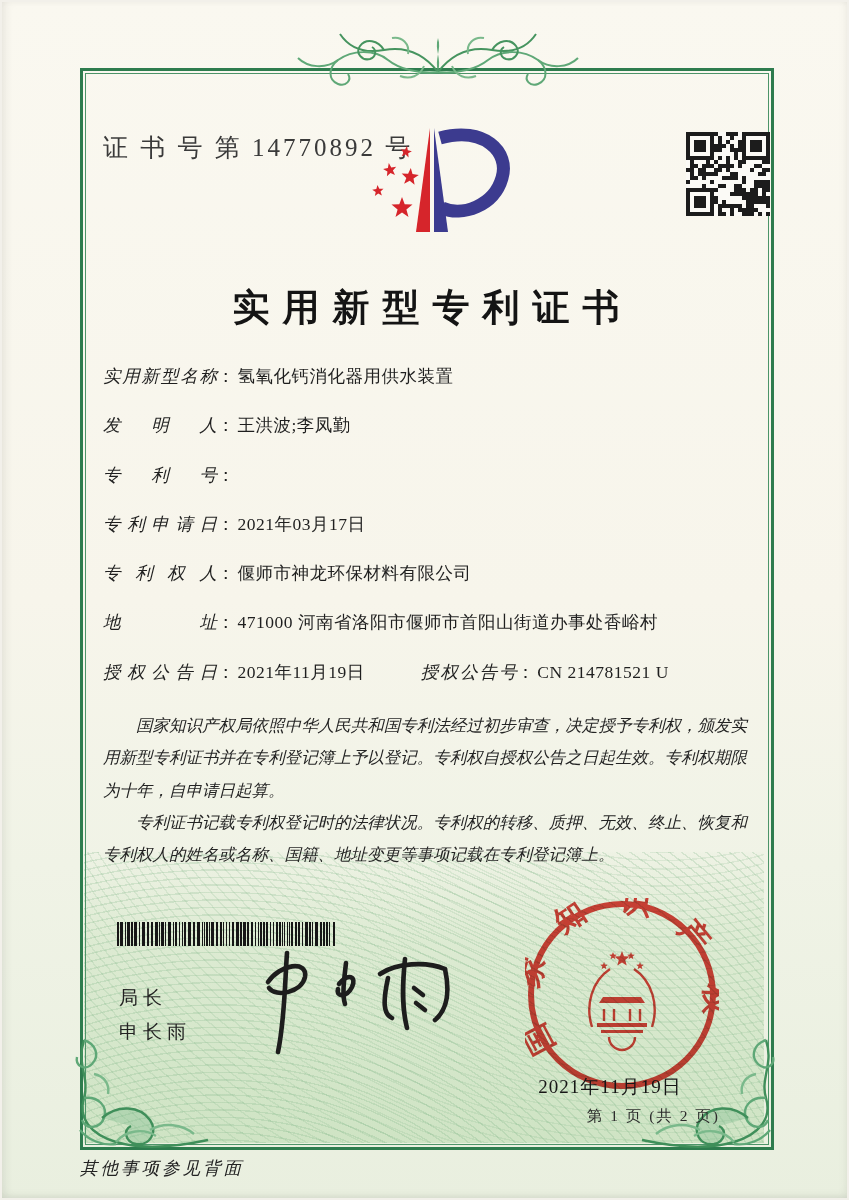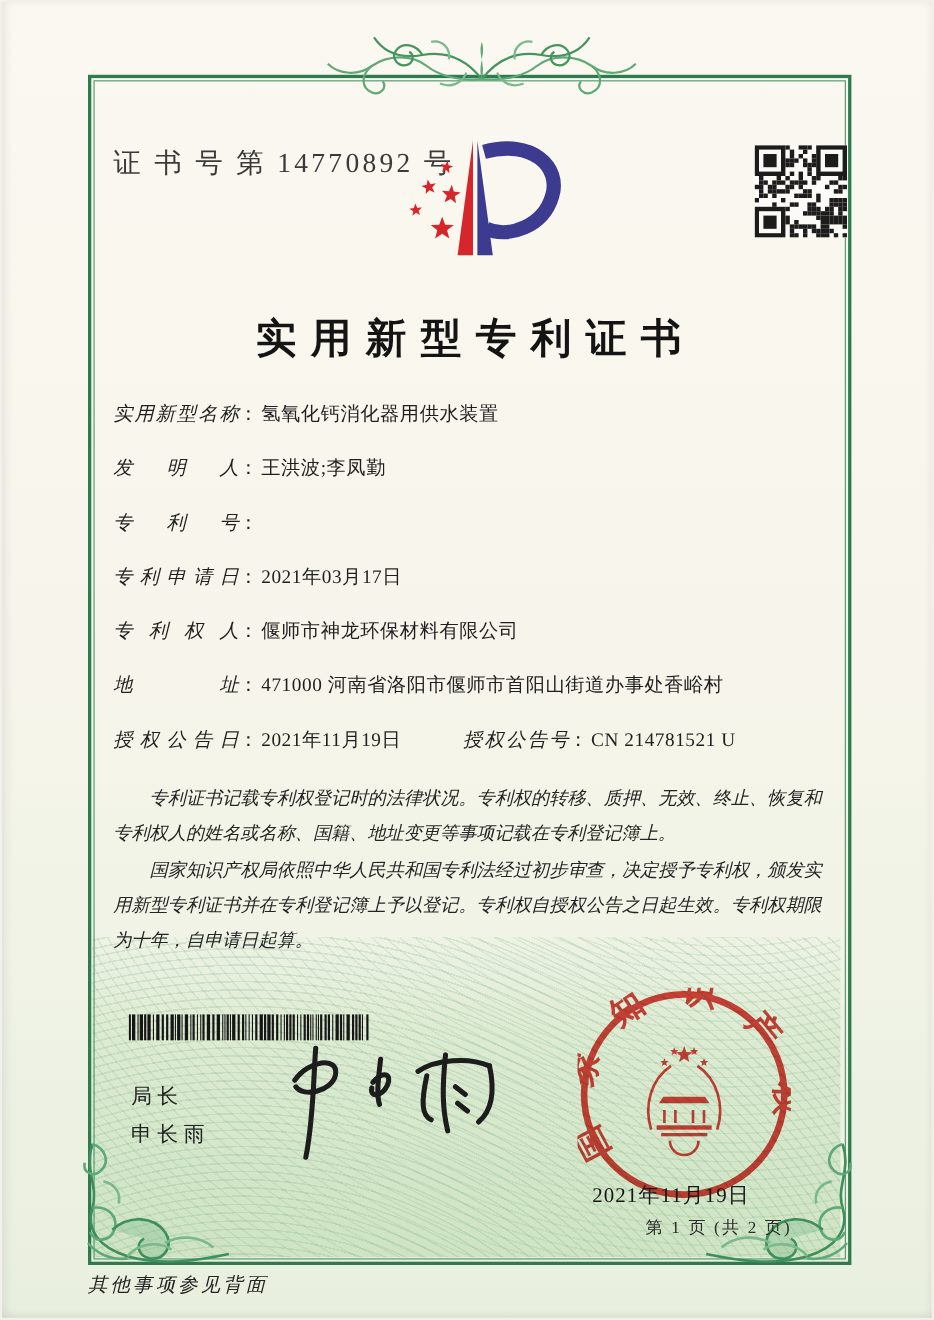--- a/index.html
+++ b/index.html
@@ -304,22 +304,22 @@
       <span class="fvalue">2021年11月19日</span>
       <span class="grant-no">
         <span class="flabel">授权公告号</span>
           <span class="fcolon">：</span>
         <span class="fvalue">CN 214781521 U</span>
       </span>
     </div>
   </div>
 
   <div class="body-text">
+    <p>国家知识产权局依照中华人民共和国专利法经过初步审查，决定授予专利权，颁发实用新型专利证书并在专利登记簿上予以登记。专利权自授权公告之日起生效。专利权期限为十年，自申请日起算。</p>
     <p>专利证书记载专利权登记时的法律状况。专利权的转移、质押、无效、终止、恢复和专利权人的姓名或名称、国籍、地址变更等事项记载在专利登记簿上。</p>
-    <p>国家知识产权局依照中华人民共和国专利法经过初步审查，决定授予专利权，颁发实用新型专利证书并在专利登记簿上予以登记。专利权自授权公告之日起生效。专利权期限为十年，自申请日起算。</p>
   </div>
 
   <svg class="barcode" id="barcode-svg" width="220" height="24" viewBox="0 0 220 24">
       <rect x="0" y="0" width="2" height="24" fill="#161616"></rect>
       <rect x="3" y="0" width="3" height="24" fill="#161616"></rect>
       <rect x="8" y="0" width="1" height="24" fill="#161616"></rect>
       <rect x="10" y="0" width="3" height="24" fill="#161616"></rect>
       <rect x="14" y="0" width="2" height="24" fill="#161616"></rect>
       <rect x="17" y="0" width="3" height="24" fill="#161616"></rect>
       <rect x="22" y="0" width="1" height="24" fill="#161616"></rect>

